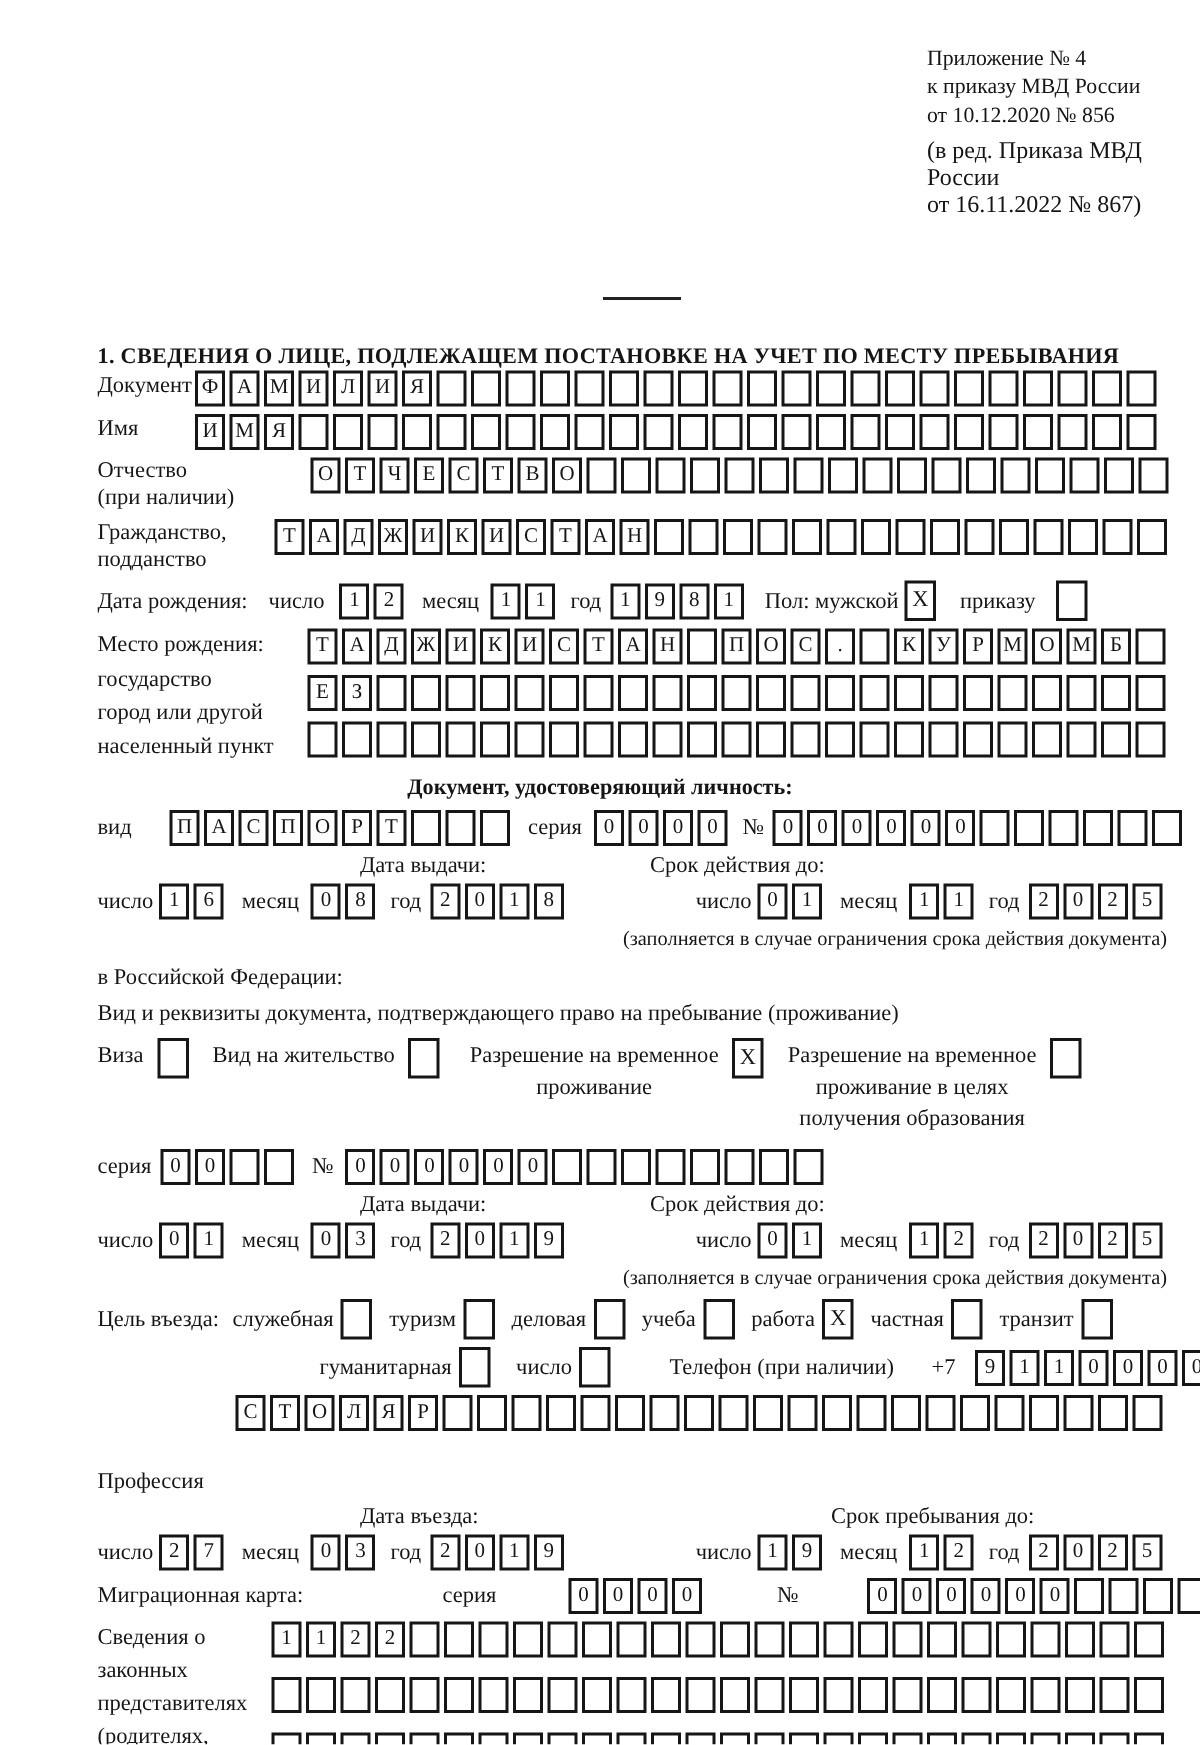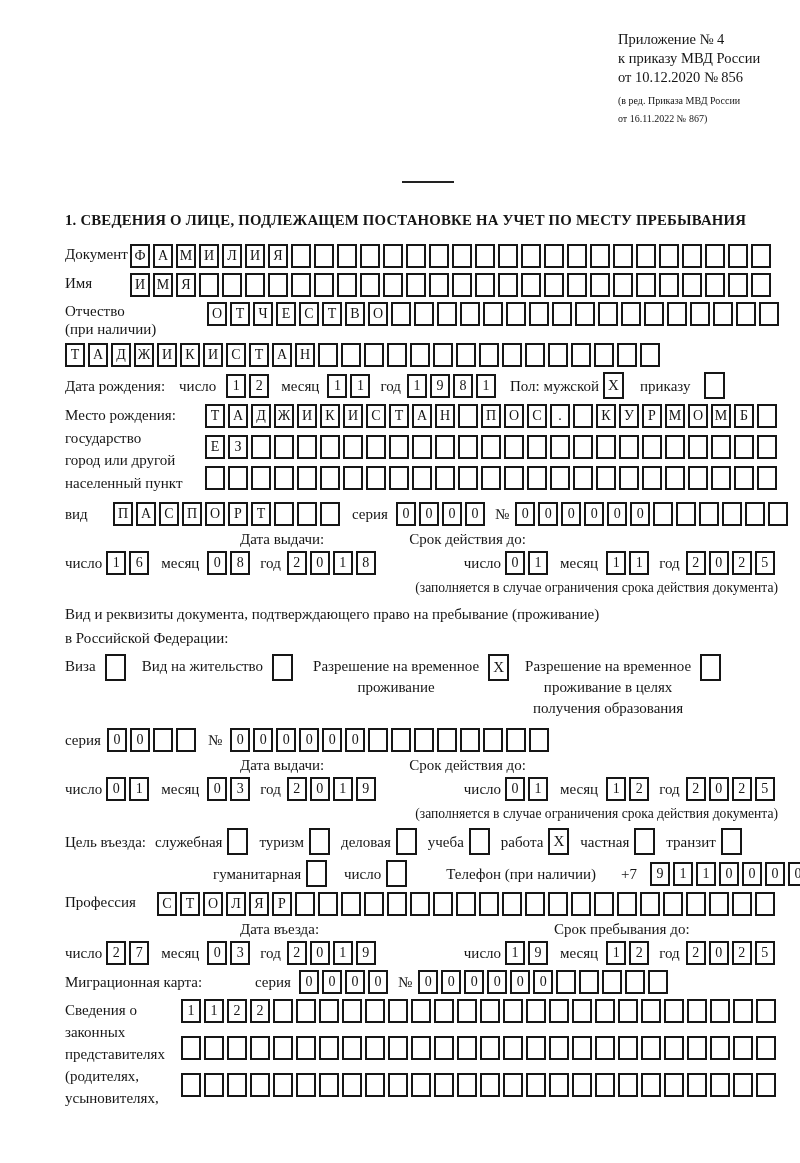--- a/index.html
+++ b/index.html
@@ -4,26 +4,26 @@
 <style>
   html,body { margin:0; padding:0; background:#fff; }
   .page {
     width:800px; height:1163px; box-sizing:border-box; overflow:hidden;
     background:#fff; color:#151515;
     font-family:"Liberation Serif", serif;
     padding:30px 10px 0 65px; position:relative;
   }
   
   .appendix { margin-left:553px; font-size:14.5px; line-height:19px; }
-  .appendix .small { font-size:10px; line-height:18px; }
+  .appendix .small { font-size:16px; line-height:18px; }
   .appendix .gap { margin-top:5px; }
   .forma { text-align:right; margin-right:30px; font-weight:bold; font-size:15.5px; margin-top:16px; letter-spacing:.5px; }
   .title { text-align:center; font-weight:bold; font-size:15.5px; line-height:25px; margin-top:12px; margin-right:10px; }
   .uline { display:inline-block; width:52px; border-bottom:2.5px solid #222; height:12px; margin-left:10px; }
-  .sec1 { font-weight:bold; font-size:14.8px; margin-top:22px; margin-bottom:15px; letter-spacing:.2px; }
+  .sec1 { font-weight:bold; font-size:14.8px; margin-top:22px; letter-spacing:.2px; }
 
   
   .row { display:flex; align-items:flex-start; margin-bottom:5px; }
   .ac  { align-items:center; }
   .lbl { font-size:15px; line-height:20px; flex:0 0 auto; }
   .boxes { display:flex; gap:3px; flex:0 0 auto; }
   .cb {
     box-sizing:border-box; width:20px; height:24px; flex:0 0 auto;
     border:2px solid #161616; background:#fff;
     display:flex; align-items:center; justify-content:center;
@@ -45,21 +45,21 @@
   .bp-labels { width:140px; flex:0 0 auto; }
   .bp-labels div { font-size:15px; line-height:22.5px; }
   .bp-rows .boxes { margin-bottom:7px; }
 
   
   .doc-head { text-align:center; font-weight:bold; font-size:14.8px; margin:3px 55px 6px 0; }
 
   
   .dh { display:flex; font-size:15px; margin:2px 0 3px 0; }
   .dh1 { margin-left:175px; }
-  .dh2 { margin-left:85px; }
+  .dh2 { margin-left:109px; }
   .dh2b { margin-left:235px; }
   .dgap { width:88px; flex:0 0 auto; }
   .note-r { text-align:right; font-size:13.6px; margin:1px 12px 6px 0; }
 
   .intro { font-size:15px; line-height:24px; }
 
   
   .opts { margin-top:6px; margin-bottom:9px; }
   .opt { display:flex; align-items:flex-start; }
   .opt-lbl { font-size:15px; line-height:21px; white-space:pre-line; text-align:center; }
@@ -191,20 +191,24 @@
         <span class="cb"></span>
         <span class="cb"></span>
         <span class="cb"></span>
         <span class="cb"></span>
         <span class="cb"></span>
         <span class="cb"></span>
       </span>
   </div>
 
   <div class="row">
+    <span class="two-line w-cit lbl">
+      <div>Гражданство,</div>
+      <div>подданство</div>
+    </span>
     <span class="boxes">
         <span class="cb">Т</span>
         <span class="cb">А</span>
         <span class="cb">Д</span>
         <span class="cb">Ж</span>
         <span class="cb">И</span>
         <span class="cb">К</span>
         <span class="cb">И</span>
         <span class="cb">С</span>
         <span class="cb">Т</span>
@@ -342,20 +346,21 @@
           <span class="cb"></span>
           <span class="cb"></span>
           <span class="cb"></span>
           <span class="cb"></span>
           <span class="cb"></span>
           <span class="cb"></span>
         </span>
     </div>
   </div>
 
+  <div class="doc-head">Документ, удостоверяющий личность:</div>
 
   <div class="row ac">
     <span class="lbl" style="width:48px;">вид</span>
     <span class="boxes">
         <span class="cb">П</span>
         <span class="cb">А</span>
         <span class="cb">С</span>
         <span class="cb">П</span>
         <span class="cb">О</span>
         <span class="cb">Р</span>
@@ -426,22 +431,22 @@
     <span class="boxes ml6">
         <span class="cb">2</span>
         <span class="cb">0</span>
         <span class="cb">2</span>
         <span class="cb">5</span>
       </span>
   </div>
 
   <div class="note-r">(заполняется в случае ограничения срока действия документа)</div>
 
+  <div class="intro">в Российской Федерации:</div>
   <div class="intro">Вид и реквизиты документа, подтверждающего право на пребывание (проживание)</div>
-  <div class="intro">в Российской Федерации:</div>
 
   <div class="row opts">
     <div class="opt">
       <span class="opt-lbl">Виза</span>
       <span class="boxes chk">
           <span class="cb"></span>
         </span>
     </div>
     <div class="opt ml16">
       <span class="opt-lbl">Вид на жительство</span>
@@ -586,21 +591,21 @@
         <span class="cb">1</span>
         <span class="cb">1</span>
         <span class="cb">0</span>
         <span class="cb">0</span>
         <span class="cb">0</span>
         <span class="cb">0</span>
       </span>
   </div>
 
   <div class="row" style="margin-top:2px;">
-    <span class="lbl" style="width:92px;">Профессия</span>
+    <span class="lbl" style="width:92px;margin-top:48px;">Профессия</span>
     <span class="boxes">
         <span class="cb">С</span>
         <span class="cb">Т</span>
         <span class="cb">О</span>
         <span class="cb">Л</span>
         <span class="cb">Я</span>
         <span class="cb">Р</span>
         <span class="cb"></span>
         <span class="cb"></span>
         <span class="cb"></span>
@@ -661,21 +666,21 @@
       </span>
     <span class="lbl ml10">год</span>
     <span class="boxes ml6">
         <span class="cb">2</span>
         <span class="cb">0</span>
         <span class="cb">2</span>
         <span class="cb">5</span>
       </span>
   </div>
 
-  <div class="row ac" style="margin-top:4px;">
+  <div class="row ac" style="margin-top:4px;gap:40px;">
     <span class="lbl" style="width:158px;">Миграционная карта:</span>
     <span class="lbl" style="margin-left:32px;">серия</span>
     <span class="boxes ml8">
         <span class="cb">0</span>
         <span class="cb">0</span>
         <span class="cb">0</span>
         <span class="cb">0</span>
       </span>
     <span class="lbl ml10">№</span>
     <span class="boxes ml6">

